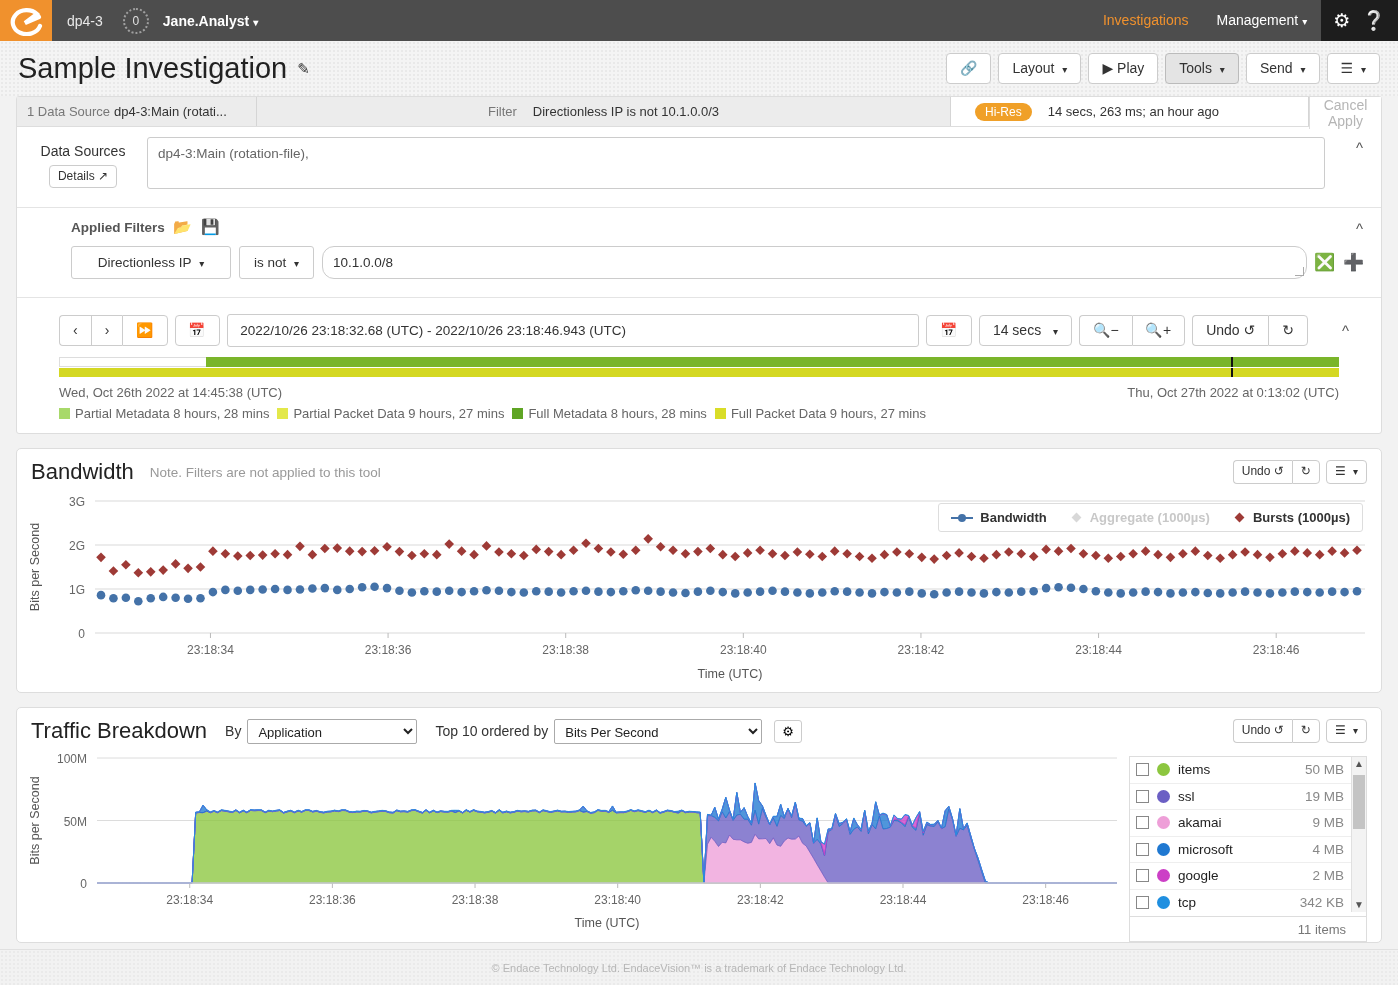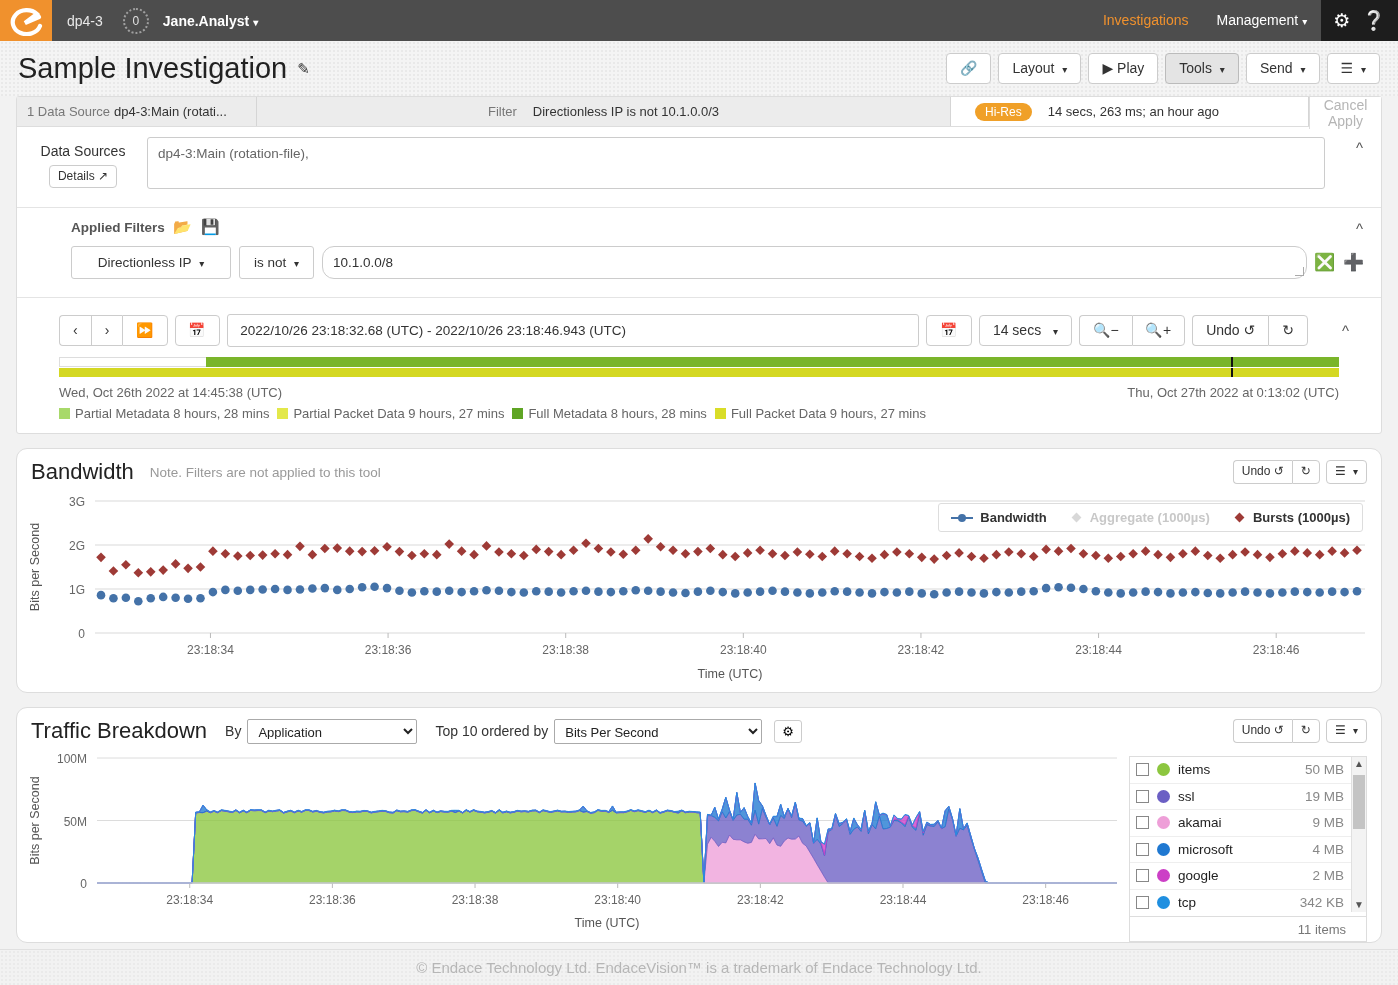--- a/index.html
+++ b/index.html
@@ -118,21 +118,21 @@
   
   .tl-wrap { padding:10px 26px 8px 26px; }
   .tl-bar { height:10px; display:flex; position:relative; }
   .tl-bar2 { height:9px; display:flex; margin-top:1px; position:relative; }
   .tl-marker { position:absolute; top:0; bottom:0; width:2px; background:#111; }
   .tl-dates { display:flex; justify-content:space-between; font-size:13px; color:#666; margin-top:8px; }
   .tl-legend { display:flex; gap:8px; align-items:center; margin-top:6px; flex-wrap:nowrap; }
   .lg-item { display:flex; align-items:center; gap:5px; font-size:13px; color:#666; white-space:nowrap;}
   .sw { width:11px; height:11px; display:inline-block; }
   
-  .tool { margin:0 16px 14px 16px; background:#fff; border:1px solid #ddd; border-radius:11px; }
+  .tool { margin:0 16px 14px 16px; background:#fff; border:1px solid #ddd; border-radius:5px; }
   .tool-head { display:flex; align-items:center; padding:10px 14px 4px 14px; }
   .tool-title { font-size:22px; color:#222; }
   .tool-note { font-size:13.5px; color:#999; margin-left:16px; }
   .tool-right { margin-left:auto; display:flex; gap:6px; }
   .sel {
     border:1px solid #aaa; border-radius:2px; background:#fff; font-size:13px;
     padding:4px 6px; color:#222; font-family:"Liberation Sans", sans-serif;
     height:25px;
   }
   .lbl-by { font-size:14px; color:#333; margin-left:18px; margin-right:6px; }
@@ -163,21 +163,21 @@
   .tbl-name { flex:1; color:#222; }
   .tbl-val { color:#888; padding-right:16px; }
   .tbl-foot { text-align:right; font-size:13px; color:#777; padding:5px 20px 4px 0; border-top:1px solid #ddd;}
   .sbar { position:absolute; right:0; top:0; width:15px; bottom:29px; background:#f3f3f3; border-left:1px solid #e0e0e0; }
   .sbar .thumb { position:absolute; left:1px; right:1px; top:18px; height:54px; background:#c4c4c4; }
   .sbar .ar { position:absolute; left:0; right:0; text-align:center; font-size:10px; color:#555; }
   
   .footer {
     position:absolute; bottom:0; left:0; right:0; height:36px;
     border-top:1px solid #e0e0e0; text-align:center; line-height:36px;
-    font-size:15px; color:#b6b6b6;
+    font-size:11px; color:#b6b6b6;
     background-image:radial-gradient(#eaeaea 1px, transparent 1px);
     background-size:4px 4px;
   }
 </style>
 </head>
 <body>
 
 <div class="topnav">
   <div class="logo">
     <svg width="34" height="30" viewBox="0 0 34 30">

